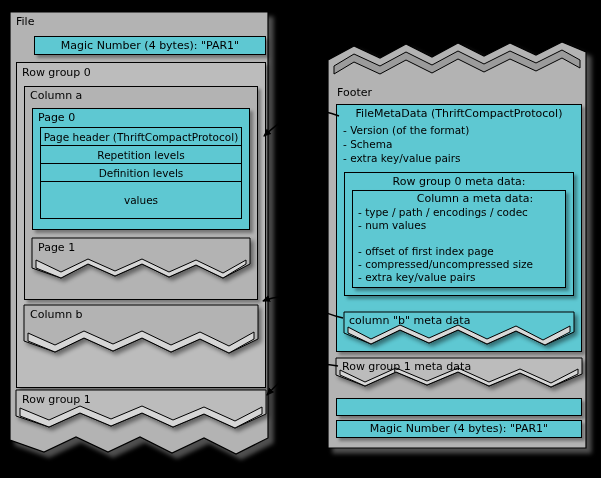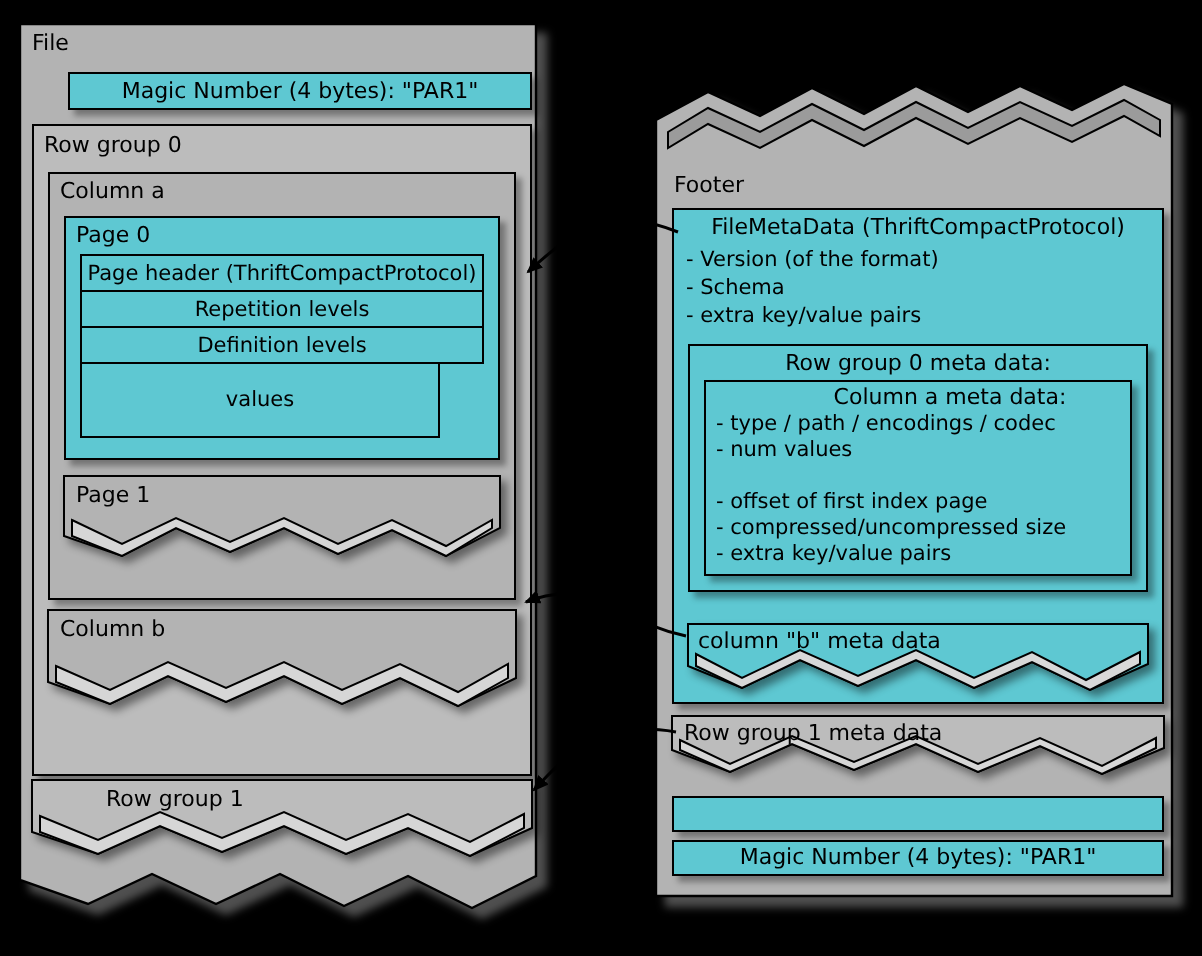--- a/index.html
+++ b/index.html
@@ -41,39 +41,39 @@
 
   <div class="box gray2 z3" style="left:24px;top:86px;width:234px;height:214px;"></div>
   <div class="lbl z4" style="left:30px;top:89px;">Column a</div>
 
   <div class="box teal z4" style="left:32px;top:108px;width:218px;height:122px;"></div>
   <div class="lbl z5" style="left:38px;top:111px;">Page 0</div>
 
   <div class="tbar z5" style="left:40px;top:145px;width:202px;height:19px;">Repetition levels</div>
   <div class="tbar z5" style="left:40px;top:127px;width:202px;height:19px;">Page header (ThriftCompactProtocol)</div>
   <div class="tbar z5" style="left:40px;top:163px;width:202px;height:19px;">Definition levels</div>
-  <div class="tbar z5" style="left:40px;top:181px;width:180px;height:38px;">values</div>
+  <div class="tbar z5" style="left:40px;top:181px;width:202px;height:38px;">values</div>
 
   <svg class="shape z4 tear-shadow" style="left:32px;top:238px;" width="218" height="54">
     <path d="M0,0 H218 V26 L191,40 164,27 137,39 110,26 83,38 56,26 29,40 0,30 Z" fill="#b3b3b3" stroke="#000"></path>
     <path d="M4,22 L29,34 56,21 83,33 110,21 137,34 164,22 191,35 214,22 L214,26 L191,40 164,27 137,39 110,26 83,38 56,26 29,40 4,30 Z" fill="#d6d6d6" stroke="#000"></path>
   </svg>
   <div class="lbl z5" style="left:38px;top:241px;">Page 1</div>
 
   <svg class="shape z3 tear-shadow" style="left:24px;top:305px;" width="234" height="64">
     <path d="M0,0 H234 V34 L205,48 176,34 147,47 118,33 89,46 60,33 31,47 0,36 Z" fill="#b3b3b3" stroke="#000"></path>
     <path d="M4,28 L31,40 60,26 89,39 118,26 147,40 176,27 205,41 230,27 L230,34 L205,48 176,34 147,47 118,33 89,46 60,33 31,47 4,36 Z" fill="#d6d6d6" stroke="#000"></path>
   </svg>
   <div class="lbl z4" style="left:30px;top:308px;">Column b</div>
 
   <svg class="shape z2 tear-shadow" style="left:16px;top:390px;" width="250" height="50">
     <path d="M0,0 H250 V24 L219,38 188,24 157,37 126,23 95,36 64,23 33,37 0,26 Z" fill="#bcbcbc" stroke="#000"></path>
     <path d="M4,18 L33,30 64,16 95,29 126,16 157,30 188,17 219,31 246,17 L246,24 L219,38 188,24 157,37 126,23 95,36 64,23 33,37 4,26 Z" fill="#d6d6d6" stroke="#000"></path>
   </svg>
-  <div class="lbl z3" style="left:22px;top:393px;margin-left:31px;">Row group 1</div>
+  <div class="lbl z3" style="left:22px;top:393px;">Row group 1</div>
 
   <svg class="shape z1 panel-shadow" style="left:328px;top:36px;" width="262" height="418">
     <path d="M0,24 L26,10 52,22 78,8 104,21 130,7 156,20 182,7 208,19 234,6 258,16 V412 H0 Z" fill="#b3b3b3" stroke="#000" stroke-width="1.2"></path>
     <path d="M6,30 L26,18 52,30 78,16 104,29 130,15 156,28 182,15 208,27 234,14 252,24 L252,32 L234,22 208,35 182,23 156,36 130,23 104,37 78,24 52,38 26,26 6,38 Z" fill="#9b9b9b" stroke="#000"></path>
   </svg>
 
   <div class="lbl z2" style="left:337px;top:86px;">Footer</div>
 
   <div class="box teal z2" style="left:336px;top:104px;width:246px;height:248px;"></div>
   <div class="ctr z3" style="left:336px;top:107px;width:246px;">FileMetaData (ThriftCompactProtocol)</div>

